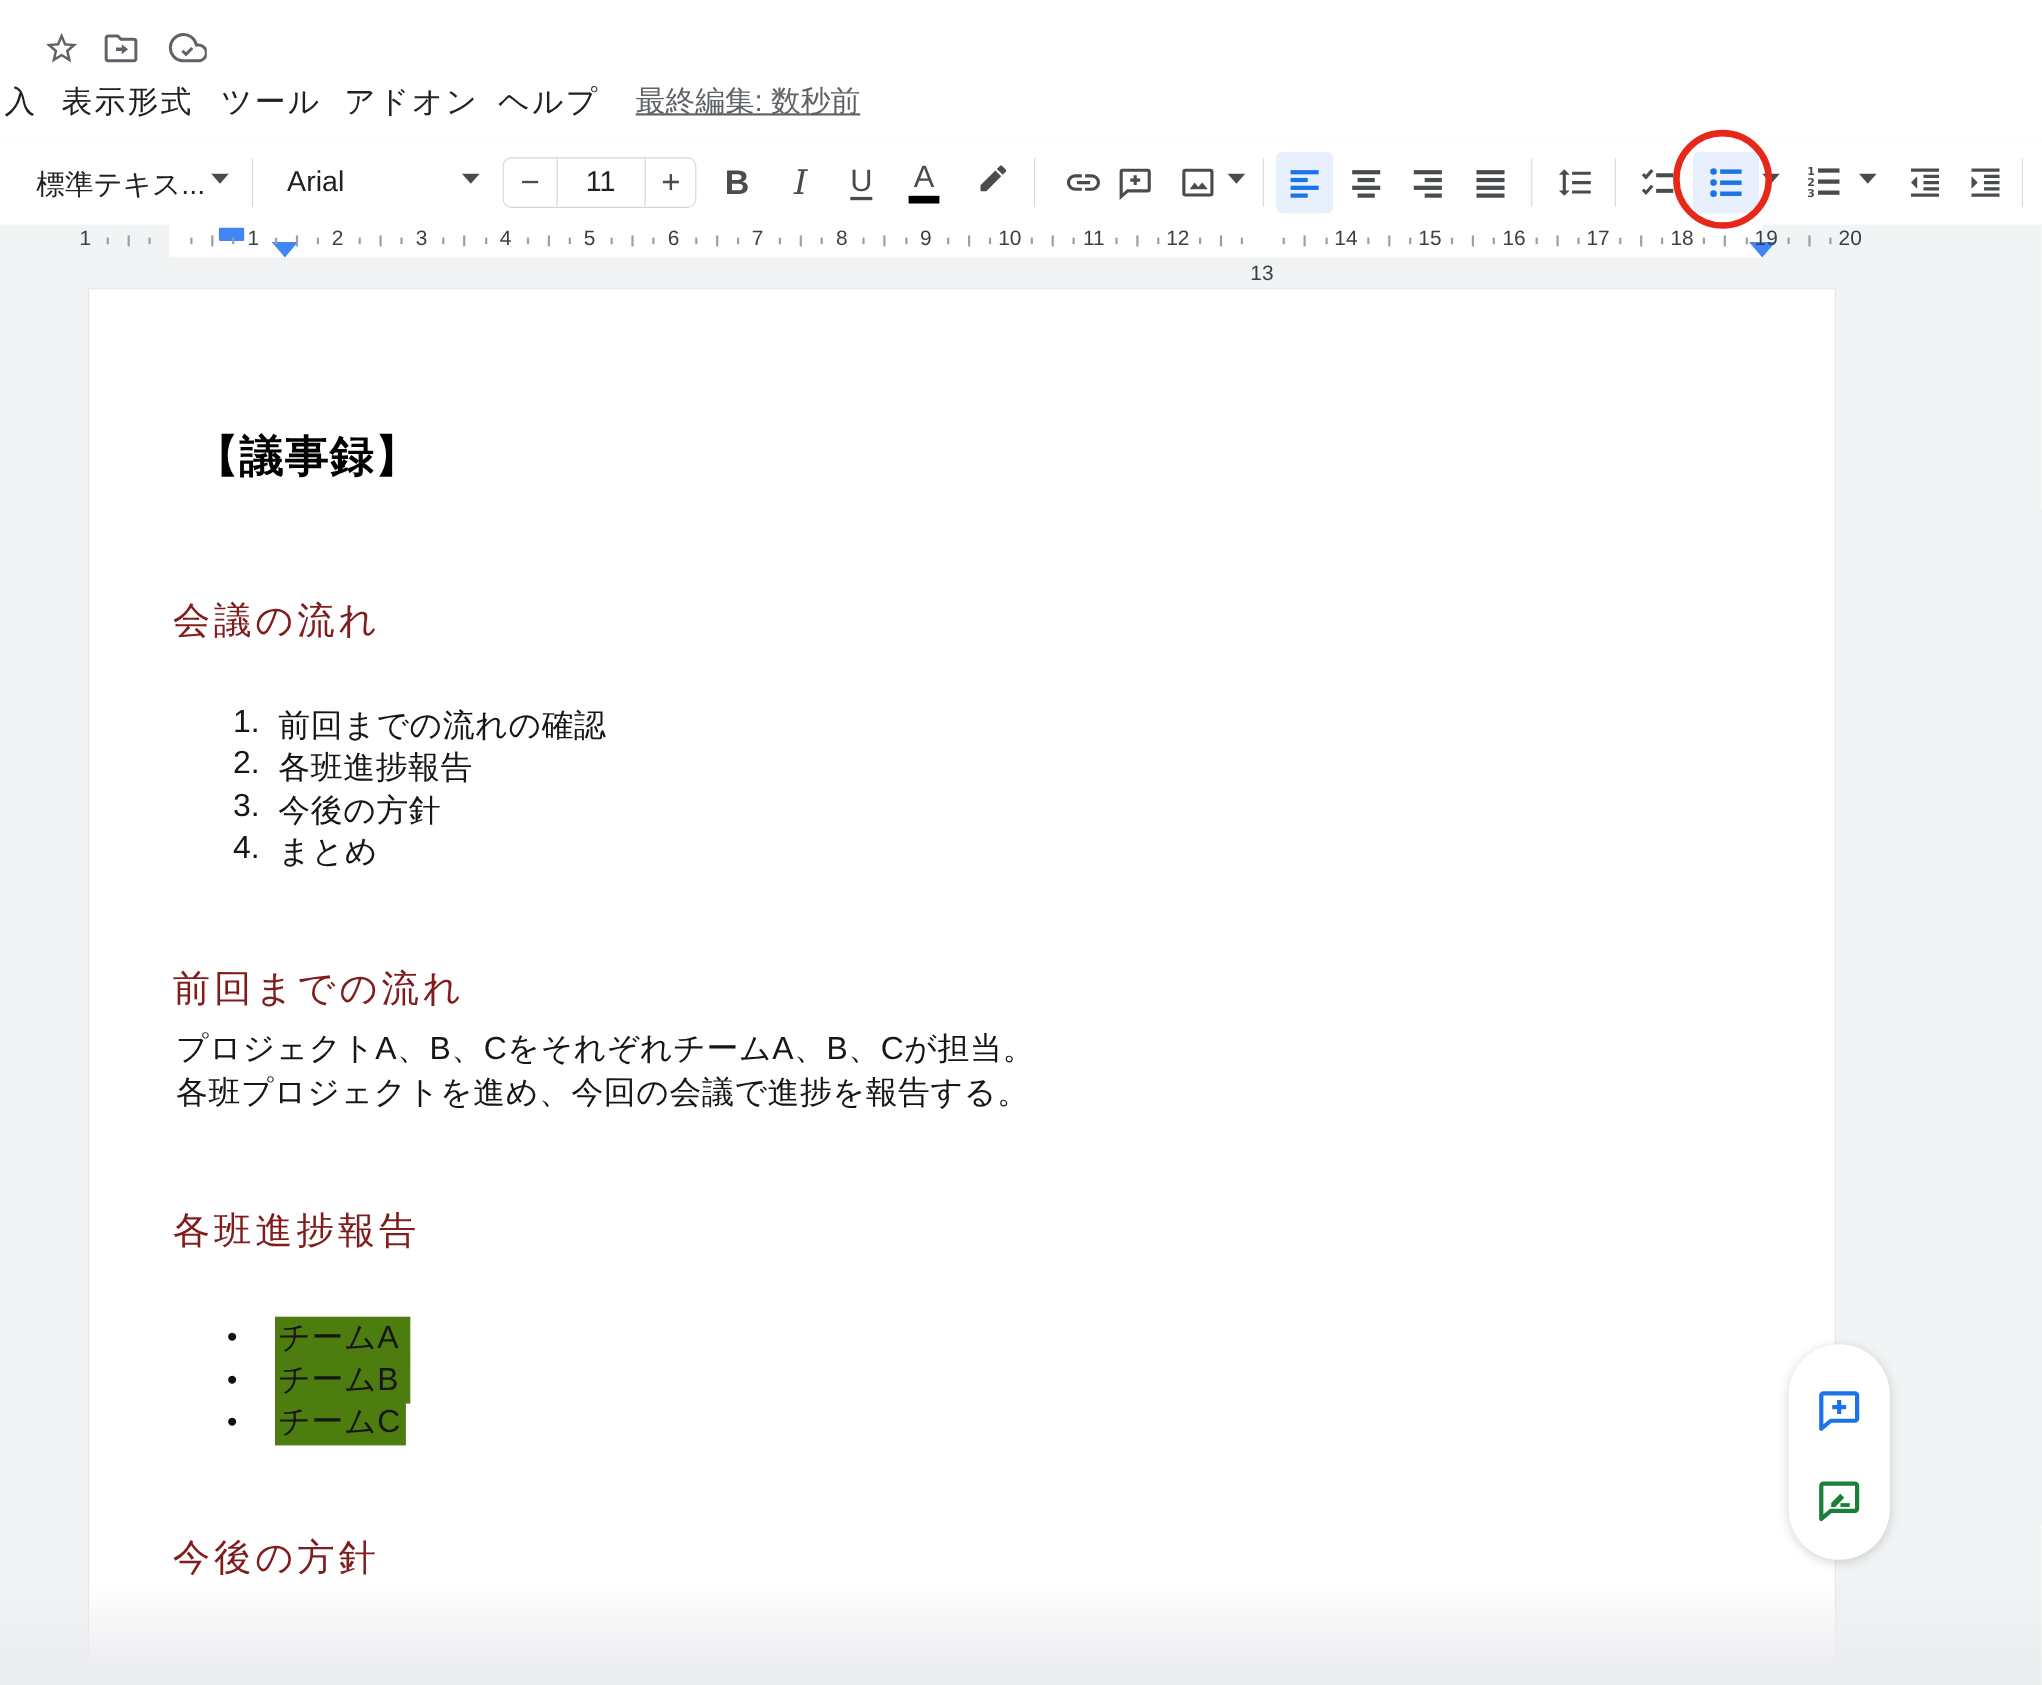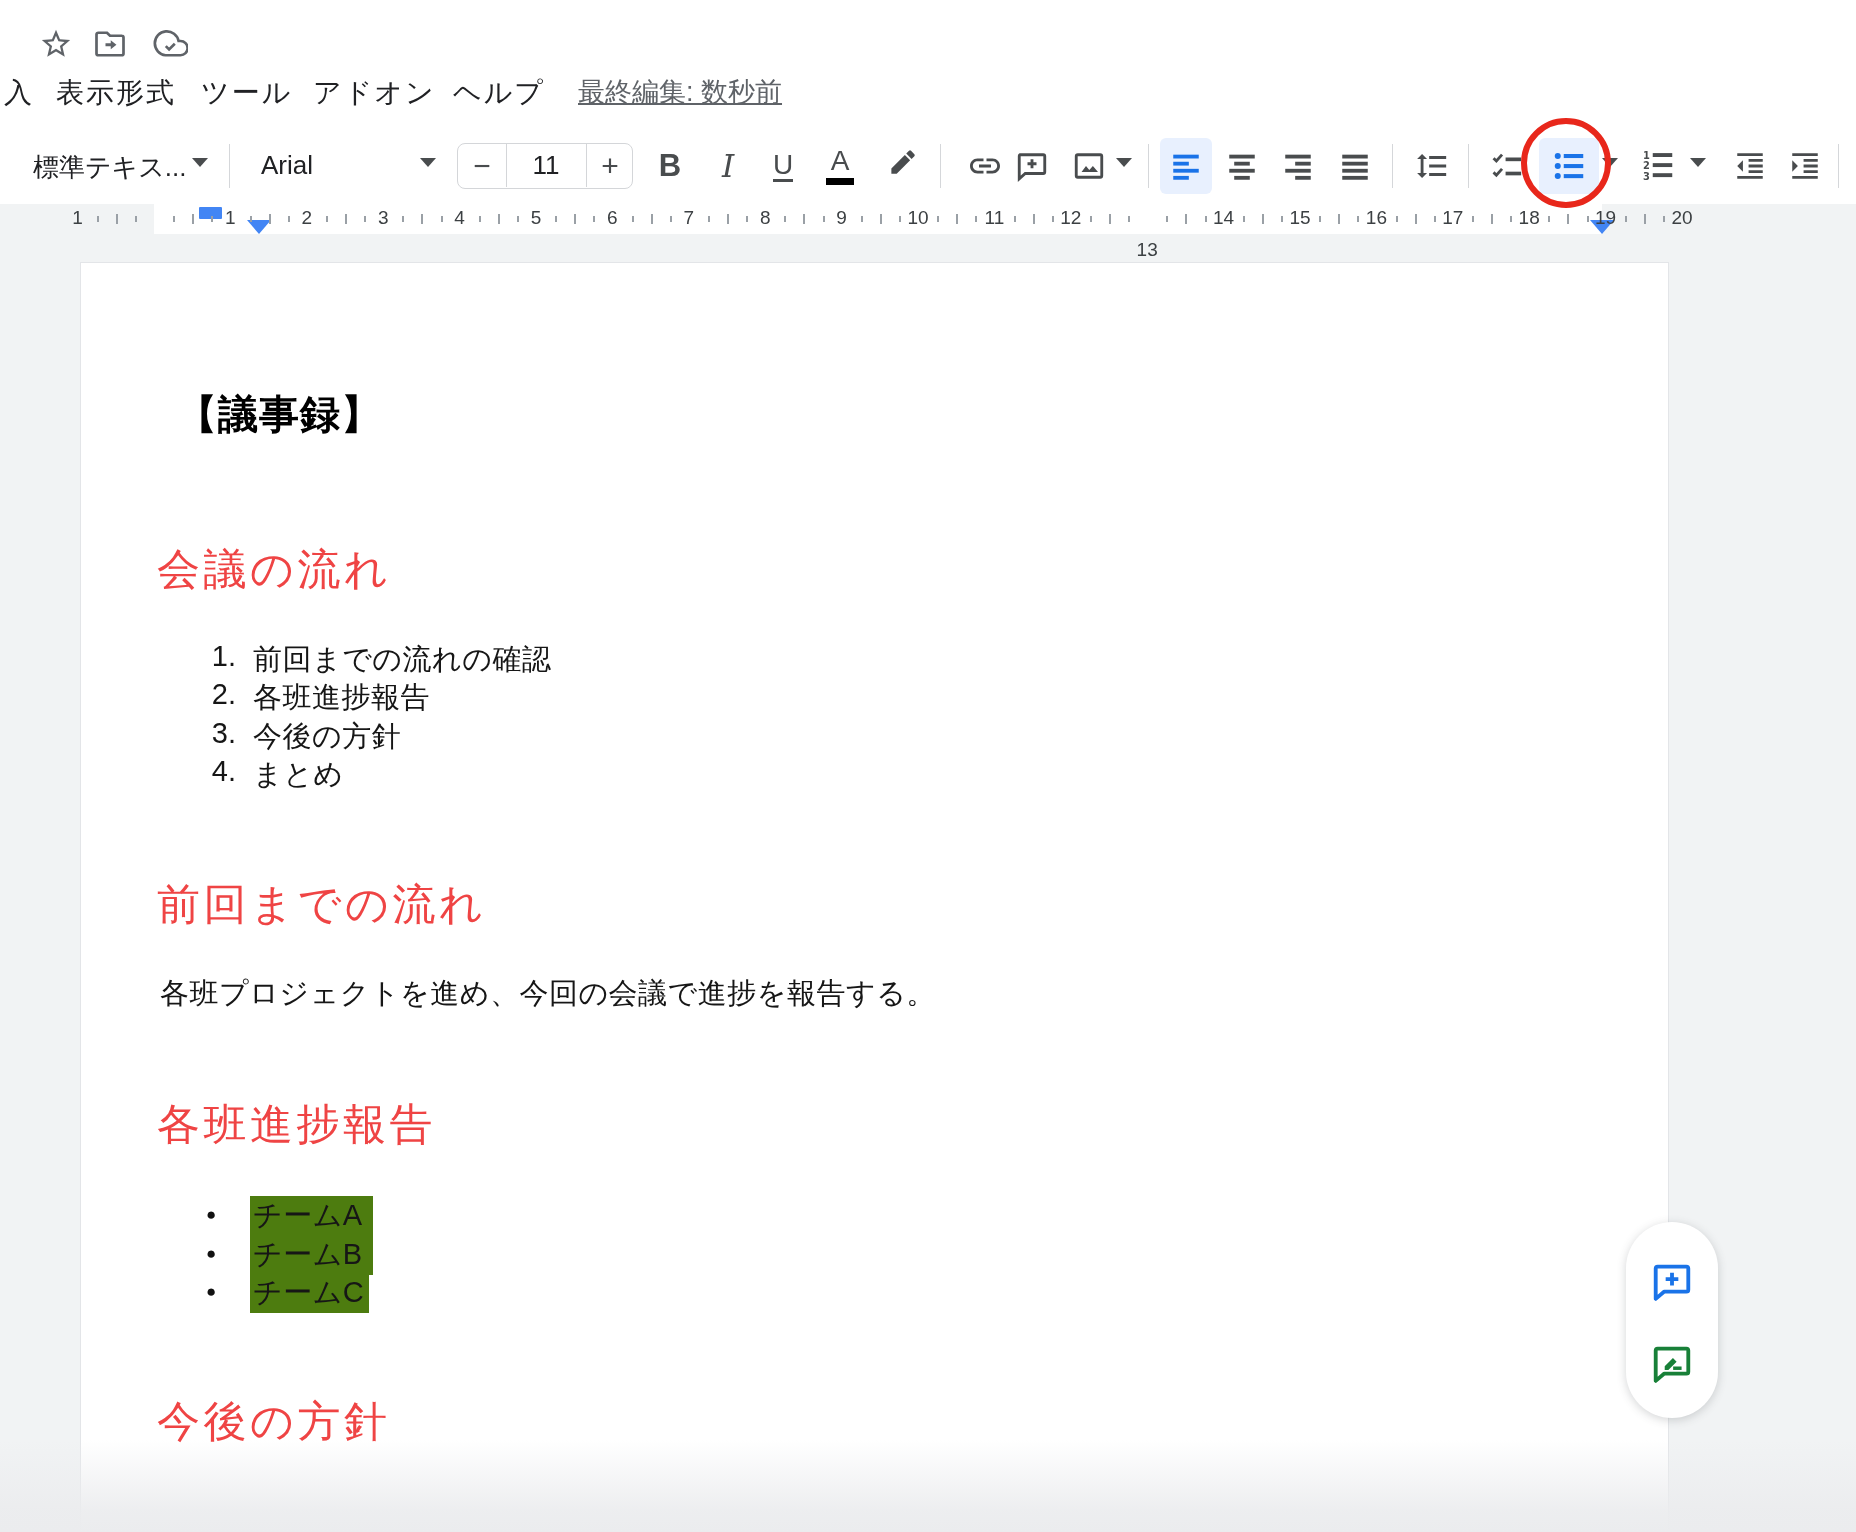--- a/index.html
+++ b/index.html
@@ -37,21 +37,21 @@
   #ruler-white { position:absolute; left:154px; top:0; width:1448px; height:30px; background:#fff; }
   .ruler-num { position:absolute; top:3px; font-size:19px; color:#3c4043; transform:translateX(-50%); }
   .ruler-tick { position:absolute; background:#9aa0a6; width:2px; }
   #indent-flag { position:absolute; left:199px; top:3px; width:23px; height:12px; background:#4285f4; border-radius:1px; }
   .indent-tri { position:absolute; top:16px; width:0; height:0; border-left:12px solid transparent; border-right:12px solid transparent; border-top:14px solid #4285f4; }
 
   
   #app-bg { position:absolute; left:0; top:204px; width:1856px; height:1328px; background:#f1f3f4; z-index:1; }
   #page { position:absolute; left:80px; top:262px; width:1589px; height:1270px; background:#fff; border:1px solid #e3e5e8; border-bottom:none; z-index:2; }
   .doc-title { position:absolute; left:96px; top:124px; font-size:40px; font-weight:700; color:#000000; letter-spacing:1px; }
-  .doc-h { position:absolute; font-size:43px; color:#ef4444; letter-spacing:3.5px; white-space:nowrap; }
+  .doc-h { position:absolute; font-size:34px; color:#7f1d1d; letter-spacing:3.5px; white-space:nowrap; }
   .doc-body { position:absolute; font-size:29px; color:#161616; letter-spacing:0.5px; white-space:nowrap; }
   .num-marker { position:absolute; width:55px; text-align:right; font-size:29px; color:#161616; }
   .bullet-dot { position:absolute; font-size:17px; color:#111; }
   .hl { background:#4d7c0f; padding:3px 10px 5px 3px; }
 
   
   #red-circle { position:absolute; left:1521px; top:118px; width:90px; height:90px; border:6px solid #e8271b; border-radius:50%; z-index:50; }
   #side-pill { position:absolute; left:1626px; top:1222px; width:92px; height:196px; background:#fff; border-radius:48px; box-shadow:0 2px 10px rgba(60,64,67,.22); z-index:30; }
   .pill-btn { position:relative; width:56px; height:56px; margin:0 auto; display:flex; align-items:center; justify-content:center; }
   #bottom-fade { position:absolute; left:0; top:1440px; width:1856px; height:92px; z-index:6;
@@ -356,20 +356,21 @@
       <span class="doc-body" style="left:172px; top:377px;">前回までの流れの確認</span>
       <span class="num-marker" style="left:100px; top:415px;">2.</span>
       <span class="doc-body" style="left:172px; top:415px;">各班進捗報告</span>
       <span class="num-marker" style="left:100px; top:454px;">3.</span>
       <span class="doc-body" style="left:172px; top:454px;">今後の方針</span>
       <span class="num-marker" style="left:100px; top:492px;">4.</span>
       <span class="doc-body" style="left:172px; top:492px;">まとめ</span>
     </div>
 
     <div class="doc-h" style="left:76px; top:613px;">前回までの流れ</div>
+    <div class="doc-body" style="left:79px; top:671px;">プロジェクトA、B、CをそれぞれチームA、B、Cが担当。</div>
     <div class="doc-body" style="left:79px; top:711px;">各班プロジェクトを進め、今回の会議で進捗を報告する。</div>
 
     <div class="doc-h" style="left:76px; top:833px;">各班進捗報告</div>
 
     <div>
       <span class="bullet-dot" style="left:125px; top:942px;">●</span>
       <span class="doc-body" style="left:169px; top:933px;"><span class="hl">チームA</span></span>
       <span class="bullet-dot" style="left:125px; top:981px;">●</span>
       <span class="doc-body" style="left:169px; top:972px;"><span class="hl">チームB</span></span>
       <span class="bullet-dot" style="left:125px; top:1019px;">●</span>

